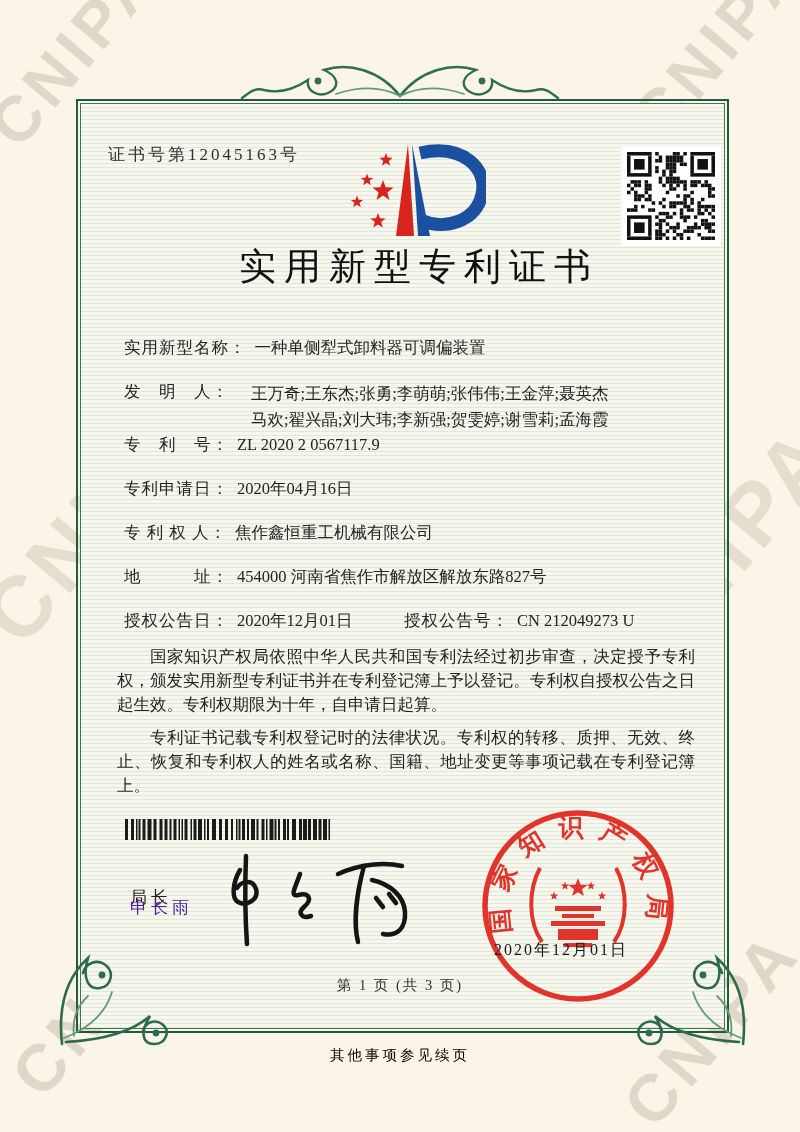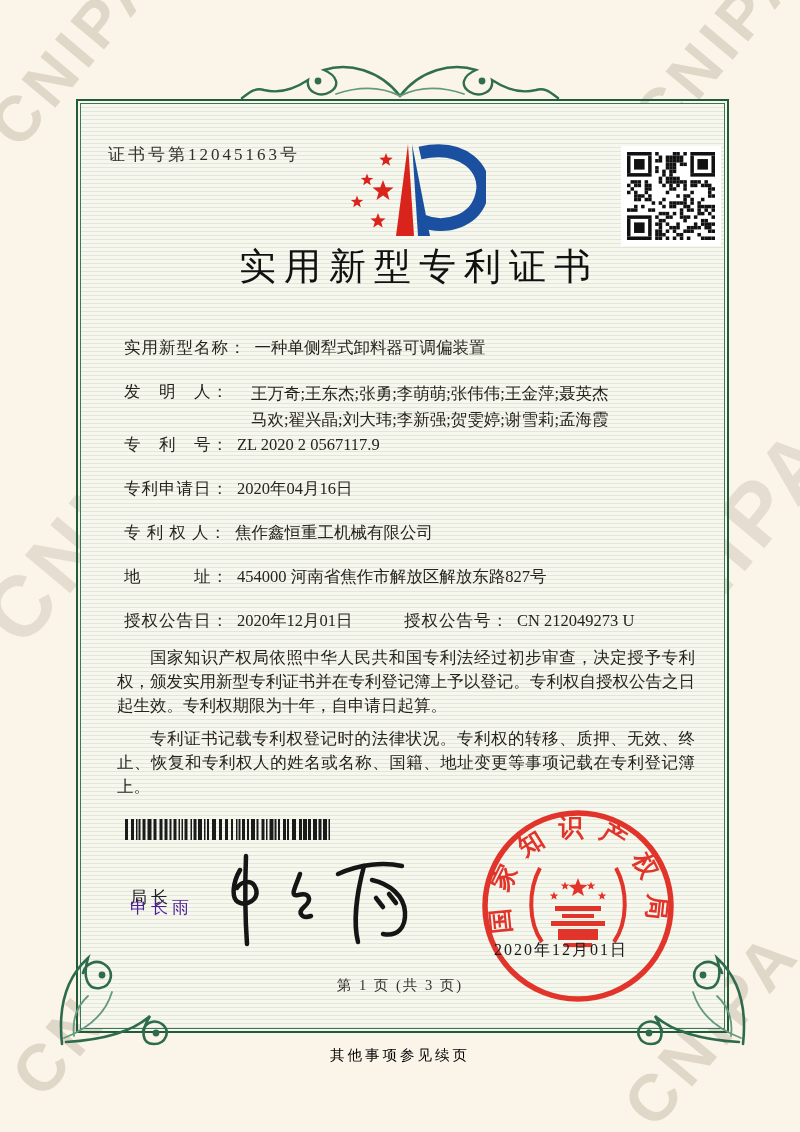--- a/index.html
+++ b/index.html
@@ -51,21 +51,21 @@
   .r-inv{top:381px;}
   .inv-wrap{display:inline-block;vertical-align:top;margin-left:22px;line-height:26px;}
   .r-patno{top:434px;}
   .r-file{top:478px;}
   .r-owner{top:522px;}
   .r-addr{top:566px;}
   .r-grant{top:610px;}
   .grant-no{position:absolute;left:280px;top:0;white-space:nowrap;}
   .body-text{position:absolute;left:117px;top:646px;width:578px;
              font-size:16.5px;line-height:24px;text-align:justify;color:#26231f;}
-  .body-text p{margin:0 0 9px 0;text-indent:2em;}
+  .body-text p{margin:0 0 9px 0;text-indent:2em;font-family:Liberation Mono, monospace;}
   .barcode{position:absolute;left:125px;top:819px;}
   .sig-title{position:absolute;left:130px;top:886px;font-size:17px;letter-spacing:4px;color:#222;}
   .sig-name{position:absolute;left:130px;top:896px;font-size:17px;letter-spacing:4px;color:#4c1d95;}
   .sig-script{position:absolute;left:212px;top:852px;}
   .seal{position:absolute;left:478px;top:806px;mix-blend-mode:multiply;opacity:.95;}
   .seal-date{position:absolute;left:494px;top:940px;font-size:16px;letter-spacing:2px;color:#1a1a1a;z-index:4;}
   .page-info{position:absolute;left:0;width:800px;top:976px;text-align:center;
              font-size:14.5px;letter-spacing:2px;color:#33302c;}
   .note{position:absolute;left:0;width:800px;top:1046px;text-align:center;
         font-size:14.5px;letter-spacing:3px;color:#000000;}

